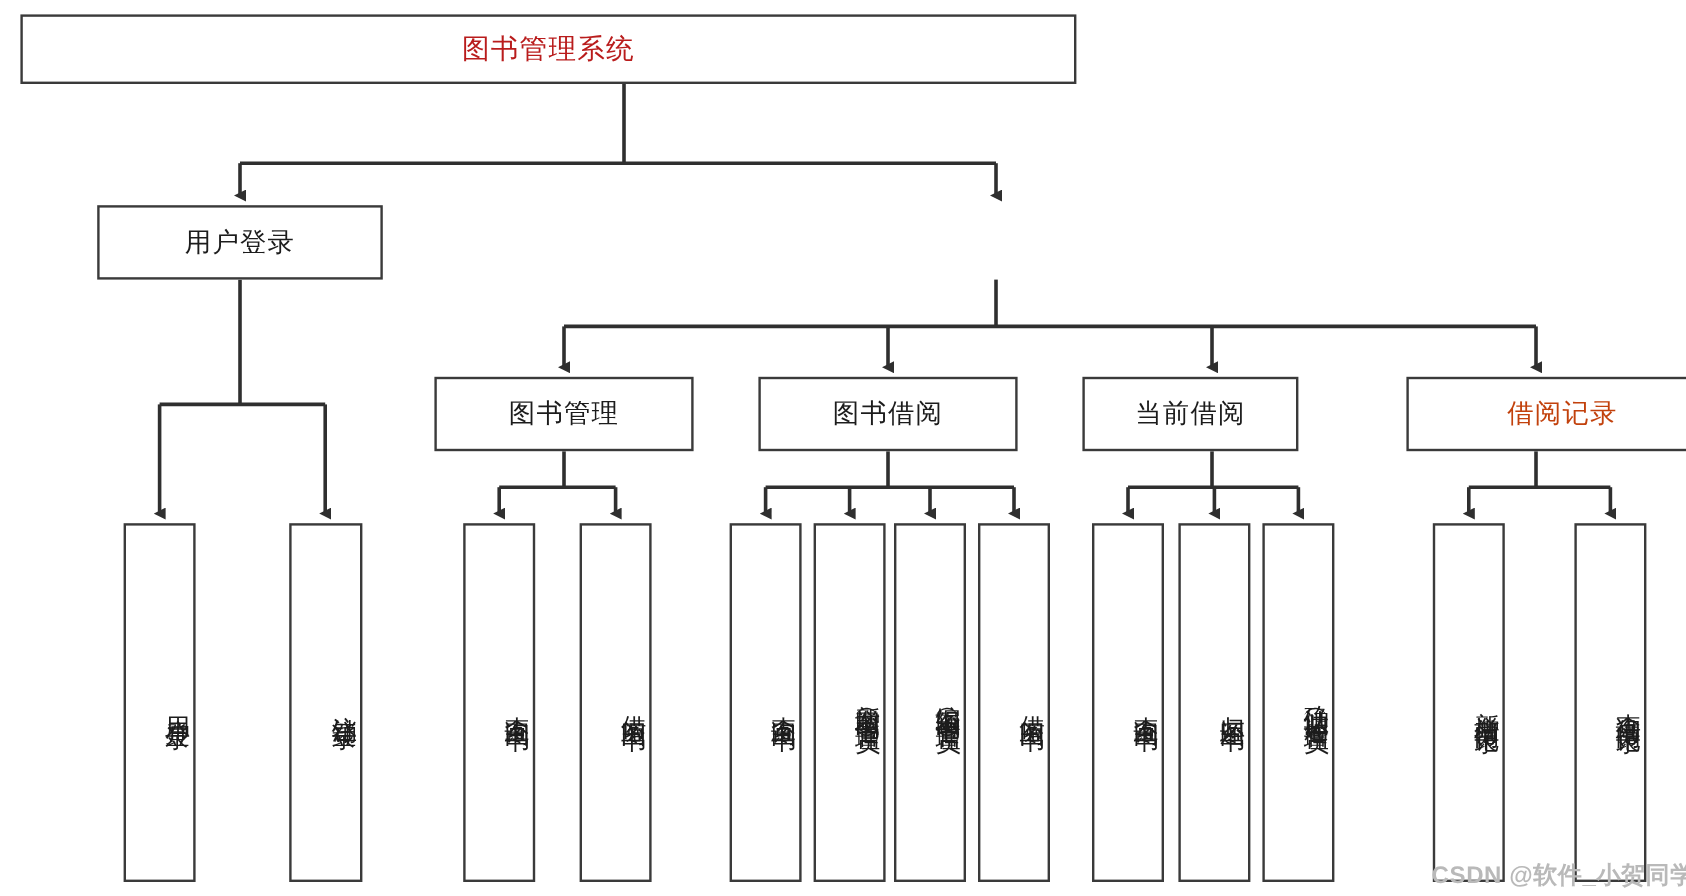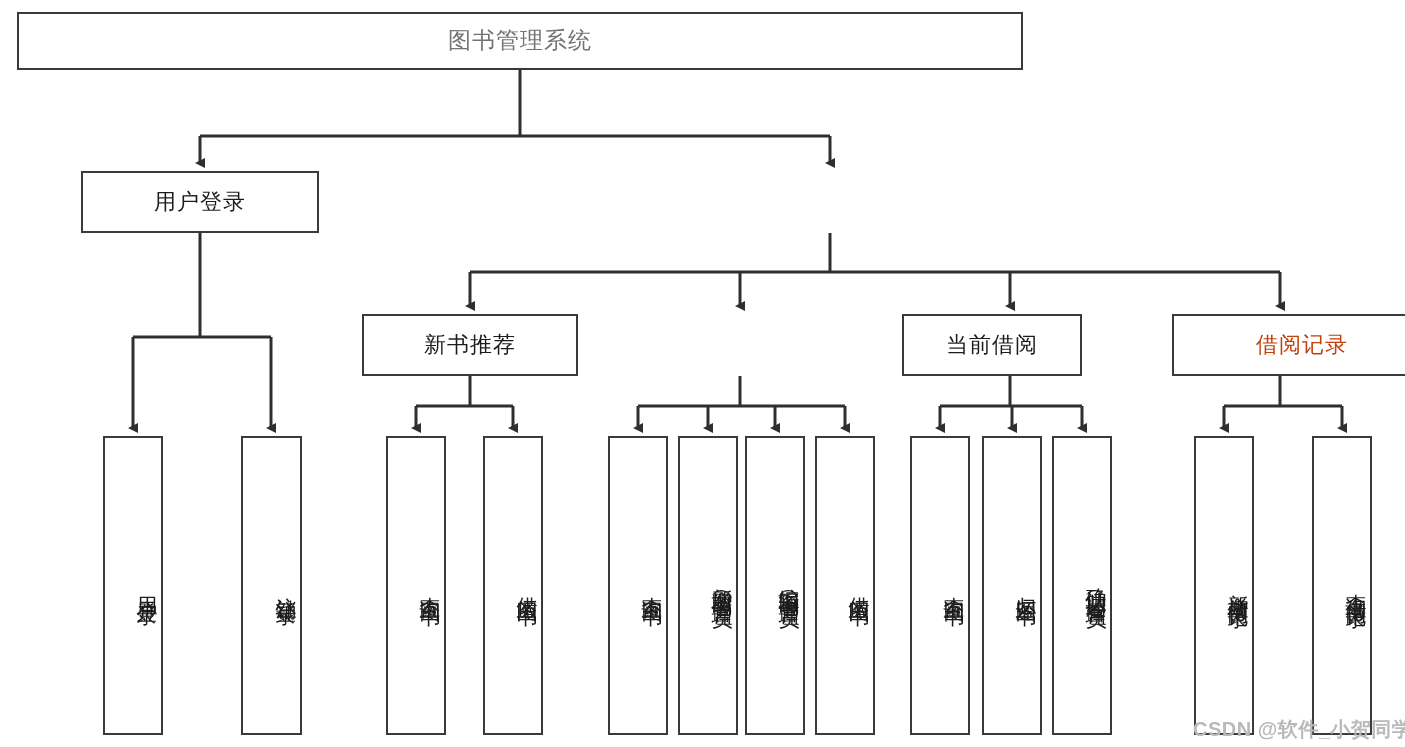--- a/index.html
+++ b/index.html
@@ -117,25 +117,26 @@
       <path d="M1012,406 L1012,428" marker-end="url(#arrowhead)"></path>
       <path d="M1082,406 L1082,428" marker-end="url(#arrowhead)"></path>
 
       <path d="M1280,376 L1280,406"></path>
       <path d="M1224,406 L1342,406"></path>
       <path d="M1224,406 L1224,428" marker-end="url(#arrowhead)"></path>
       <path d="M1342,406 L1342,428" marker-end="url(#arrowhead)"></path>
     </g>
   </svg>
 
-  <div class="node node-h node-root" id="node-root" style="left: 17px; top: 12px; width: 1006px; height: 58px; border-color: rgb(58, 58, 58); background: rgb(255, 255, 255); color: #737373;">图书管理系统</div>
+  <div class="node node-h node-root" id="node-root" style="left: 17px; top: 12px; width: 880px; height: 58px; border-color: rgb(58, 58, 58); background: rgb(255, 255, 255); color: #b91c1c;">图书管理系统</div>
 
   <div class="node node-h" style="left: 81px; top: 171px; width: 238px; height: 62px; border-color: rgb(58, 58, 58); background: rgb(255, 255, 255); color: rgb(28, 28, 28);">用户登录</div>
 
-  <div class="node node-h" style="left: 362px; top: 314px; width: 216px; height: 62px; border-color: rgb(58, 58, 58); background: rgb(255, 255, 255); color: rgb(28, 28, 28);">新书推荐</div>
+  <div class="node node-h" style="left: 362px; top: 314px; width: 216px; height: 62px; border-color: rgb(58, 58, 58); background: rgb(255, 255, 255); color: rgb(28, 28, 28);">图书管理</div>
+  <div class="node node-h" style="left: 632px; top: 314px; width: 216px; height: 62px; border-color: rgb(58, 58, 58); background: rgb(255, 255, 255); color: rgb(28, 28, 28);">图书借阅</div>
   <div class="node node-h" style="left: 902px; top: 314px; width: 180px; height: 62px; border-color: rgb(58, 58, 58); background: rgb(255, 255, 255); color: rgb(28, 28, 28);">当前借阅</div>
   <div class="node node-h" style="left: 1172px; top: 314px; width: 260px; height: 62px; border-color: rgb(58, 58, 58); background: rgb(255, 255, 255); color: #c2410c;">借阅记录</div>
 
   <div class="node node-v" style="left: 103px; top: 436px; width: 60px; height: 299px; border-color: rgb(58, 58, 58); background: rgb(255, 255, 255); color: rgb(28, 28, 28);">用户登录</div>
   <div class="node node-v" style="left: 241px; top: 436px; width: 61px; height: 299px; border-color: rgb(58, 58, 58); background: rgb(255, 255, 255); color: rgb(28, 28, 28);">注销登录</div>
   <div class="node node-v" style="left: 386px; top: 436px; width: 60px; height: 299px; border-color: rgb(58, 58, 58); background: rgb(255, 255, 255); color: rgb(28, 28, 28);">查询图书</div>
   <div class="node node-v" style="left: 483px; top: 436px; width: 60px; height: 299px; border-color: rgb(58, 58, 58); background: rgb(255, 255, 255); color: rgb(28, 28, 28);">借阅图书</div>
   <div class="node node-v" style="left: 608px; top: 436px; width: 60px; height: 299px; border-color: rgb(58, 58, 58); background: rgb(255, 255, 255); color: rgb(28, 28, 28);">查询图书</div>
   <div class="node node-v tall-text" style="left: 678px; top: 436px; width: 60px; height: 299px; border-color: rgb(58, 58, 58); background: rgb(255, 255, 255); color: rgb(28, 28, 28);">新增图书（管理员）</div>
   <div class="node node-v tall-text" style="left: 745px; top: 436px; width: 60px; height: 299px; border-color: rgb(58, 58, 58); background: rgb(255, 255, 255); color: rgb(28, 28, 28);">编辑图书（管理员）</div>

